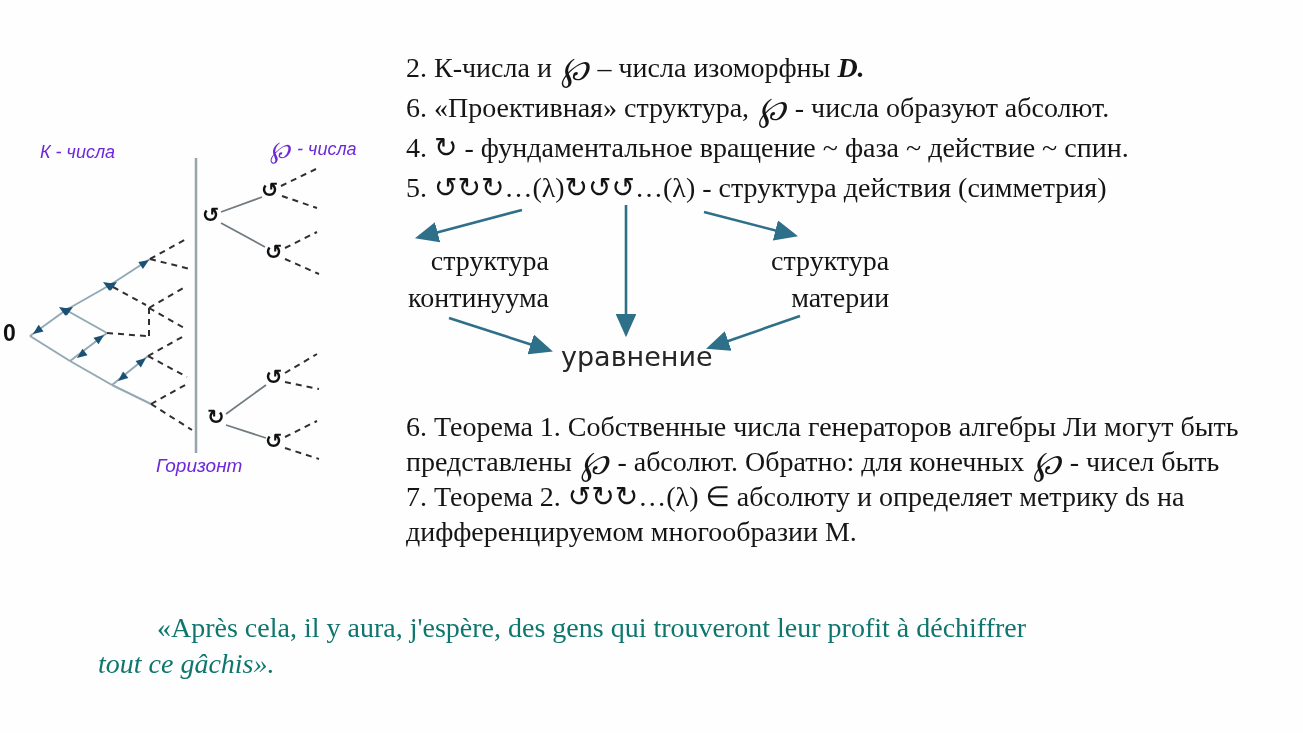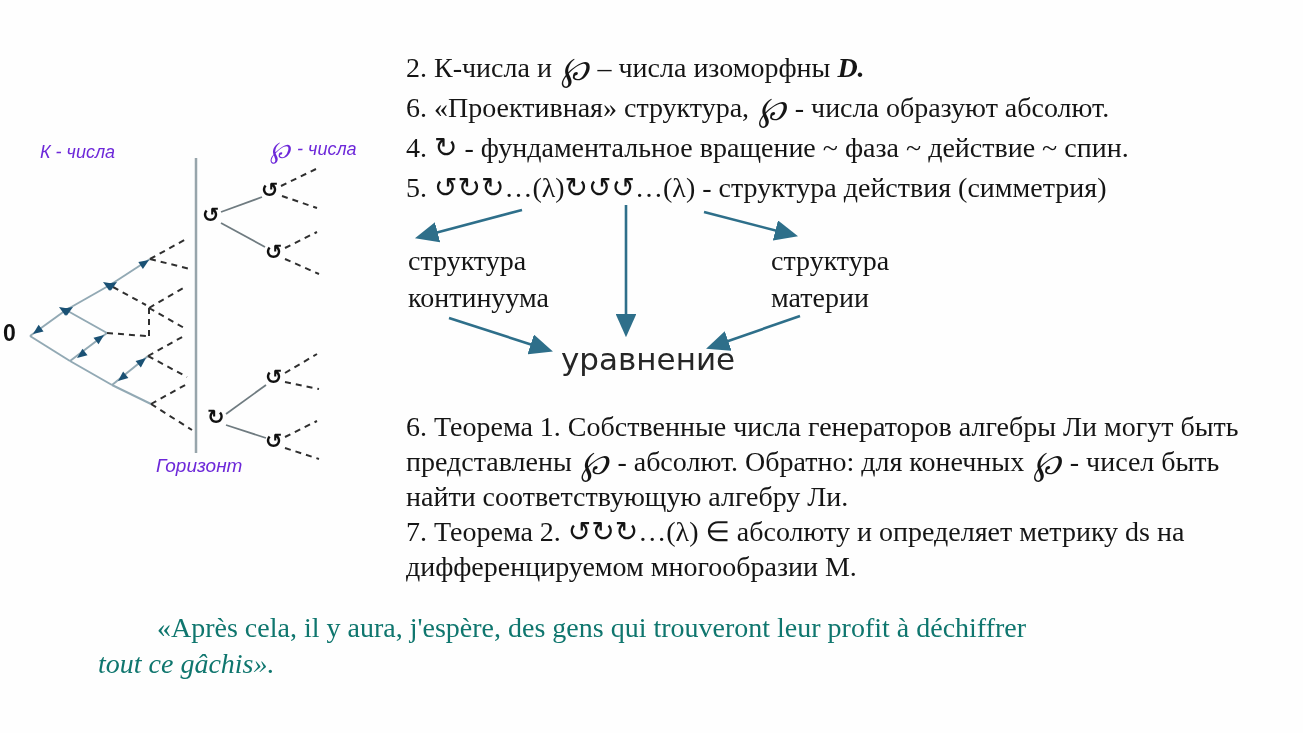--- a/index.html
+++ b/index.html
@@ -7,22 +7,22 @@
         font-family:"Liberation Serif",serif;color:#151515;}
   .abs{position:absolute;}
   
   .toplist{left:406px;top:48px;font-size:28px;line-height:40px;white-space:nowrap;}
   .toplist .line{height:40px;}
   .it{}
   .bd{font-weight:bold;font-style:italic;}
   .scriptP{font-family:"DejaVu Serif",serif;font-style:italic;font-size:33px;line-height:0;vertical-align:-3px;padding:0 2px;}
   .scriptP.small{font-size:31px;}
   
-  .flowlabel{font-size:28px;line-height:37px;white-space:nowrap;}
-  .equation{font-family:"DejaVu Sans","Liberation Sans",sans-serif;font-size:31px;color:#262626;white-space:nowrap;}
+  .flowlabel{font-size:28px;line-height:37px;white-space:nowrap;text-align:right;}
+  .equation{font-family:"DejaVu Sans","Liberation Sans",sans-serif;font-size:27px;color:#262626;white-space:nowrap;}
   
   .theorems{left:406px;top:409px;font-size:28px;line-height:35px;white-space:nowrap;}
   .theorems .line{height:35px;}
   
   .quote-line{font-size:28px;white-space:nowrap;color:#0f766e;}
   
   .diaglabel{font-family:"Liberation Sans",sans-serif;font-style:italic;font-size:18px;color:#6d28d9;white-space:nowrap;}
   .zero{font-family:"Liberation Sans",sans-serif;font-weight:bold;font-size:23px;color:#111;}
   .rot{position:absolute;font-family:"DejaVu Sans",sans-serif;font-size:21px;font-weight:bold;color:#101010;line-height:22px;}
   svg{display:block;}
@@ -149,23 +149,20 @@
   <div class="abs equation" style="left:561px;top:341px;">уравнение</div>
 
   <div class="abs theorems">
     <div class="line">
       <span>6. Теорема 1.  Собственные числа генераторов алгебры Ли могут быть</span>
     </div>
     <div class="line">
       <span>представлены  </span><span class="scriptP">℘</span><span> - абсолют.  Обратно: для конечных </span><span class="scriptP">℘</span><span> - чисел  быть</span>
     </div>
     <div class="line">
-      <span>найти соответствующую алгебру Ли.</span>
-    </div>
-    <div class="line">
       <span>7. Теорема 2. ↺↻↻…(λ) ∈ абсолюту и определяет метрику </span><span class="it">ds</span><span> на</span>
     </div>
     <div class="line">
       <span>дифференцируемом многообразии </span><span class="it">M.</span>
     </div>
   </div>
 
   <div class="abs quote-line" style="left:157px;top:612px;">«Après cela, il y aura, j'espère, des gens qui trouveront leur profit à déchiffrer</div>
   <div class="abs quote-line" style="left:98px;top:648px;font-style:italic;">tout ce gâchis».</div>
 

